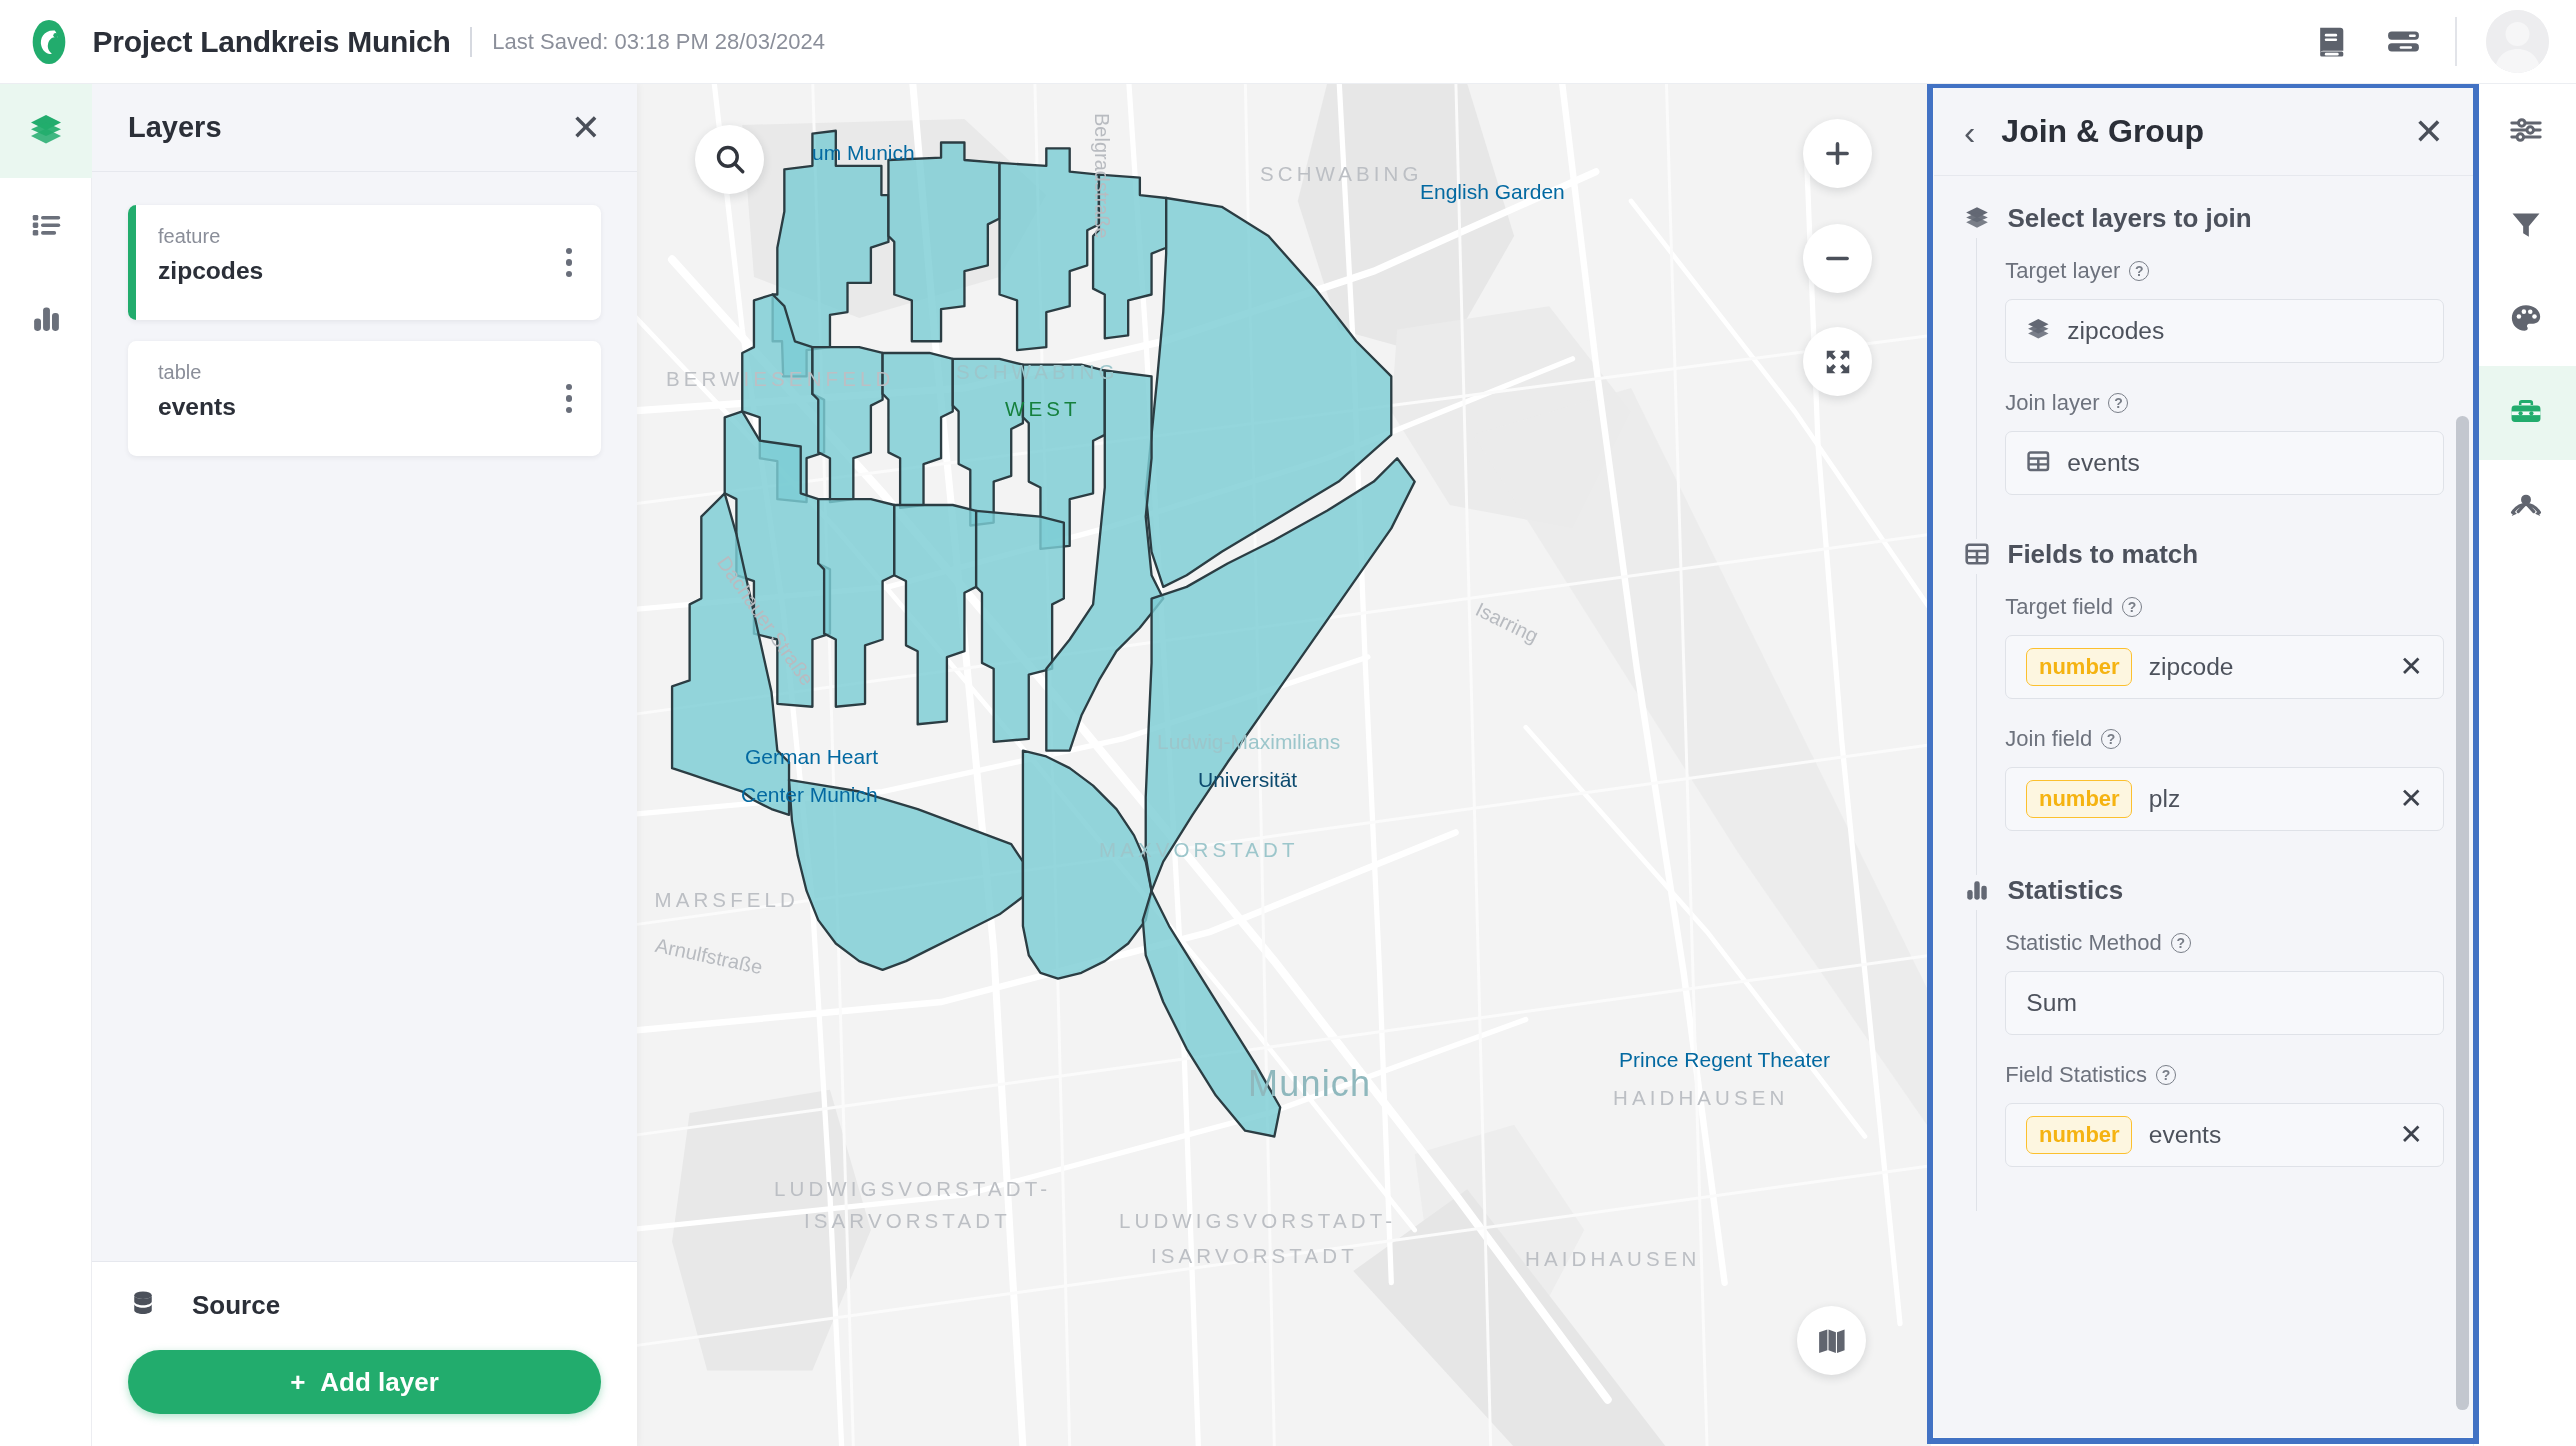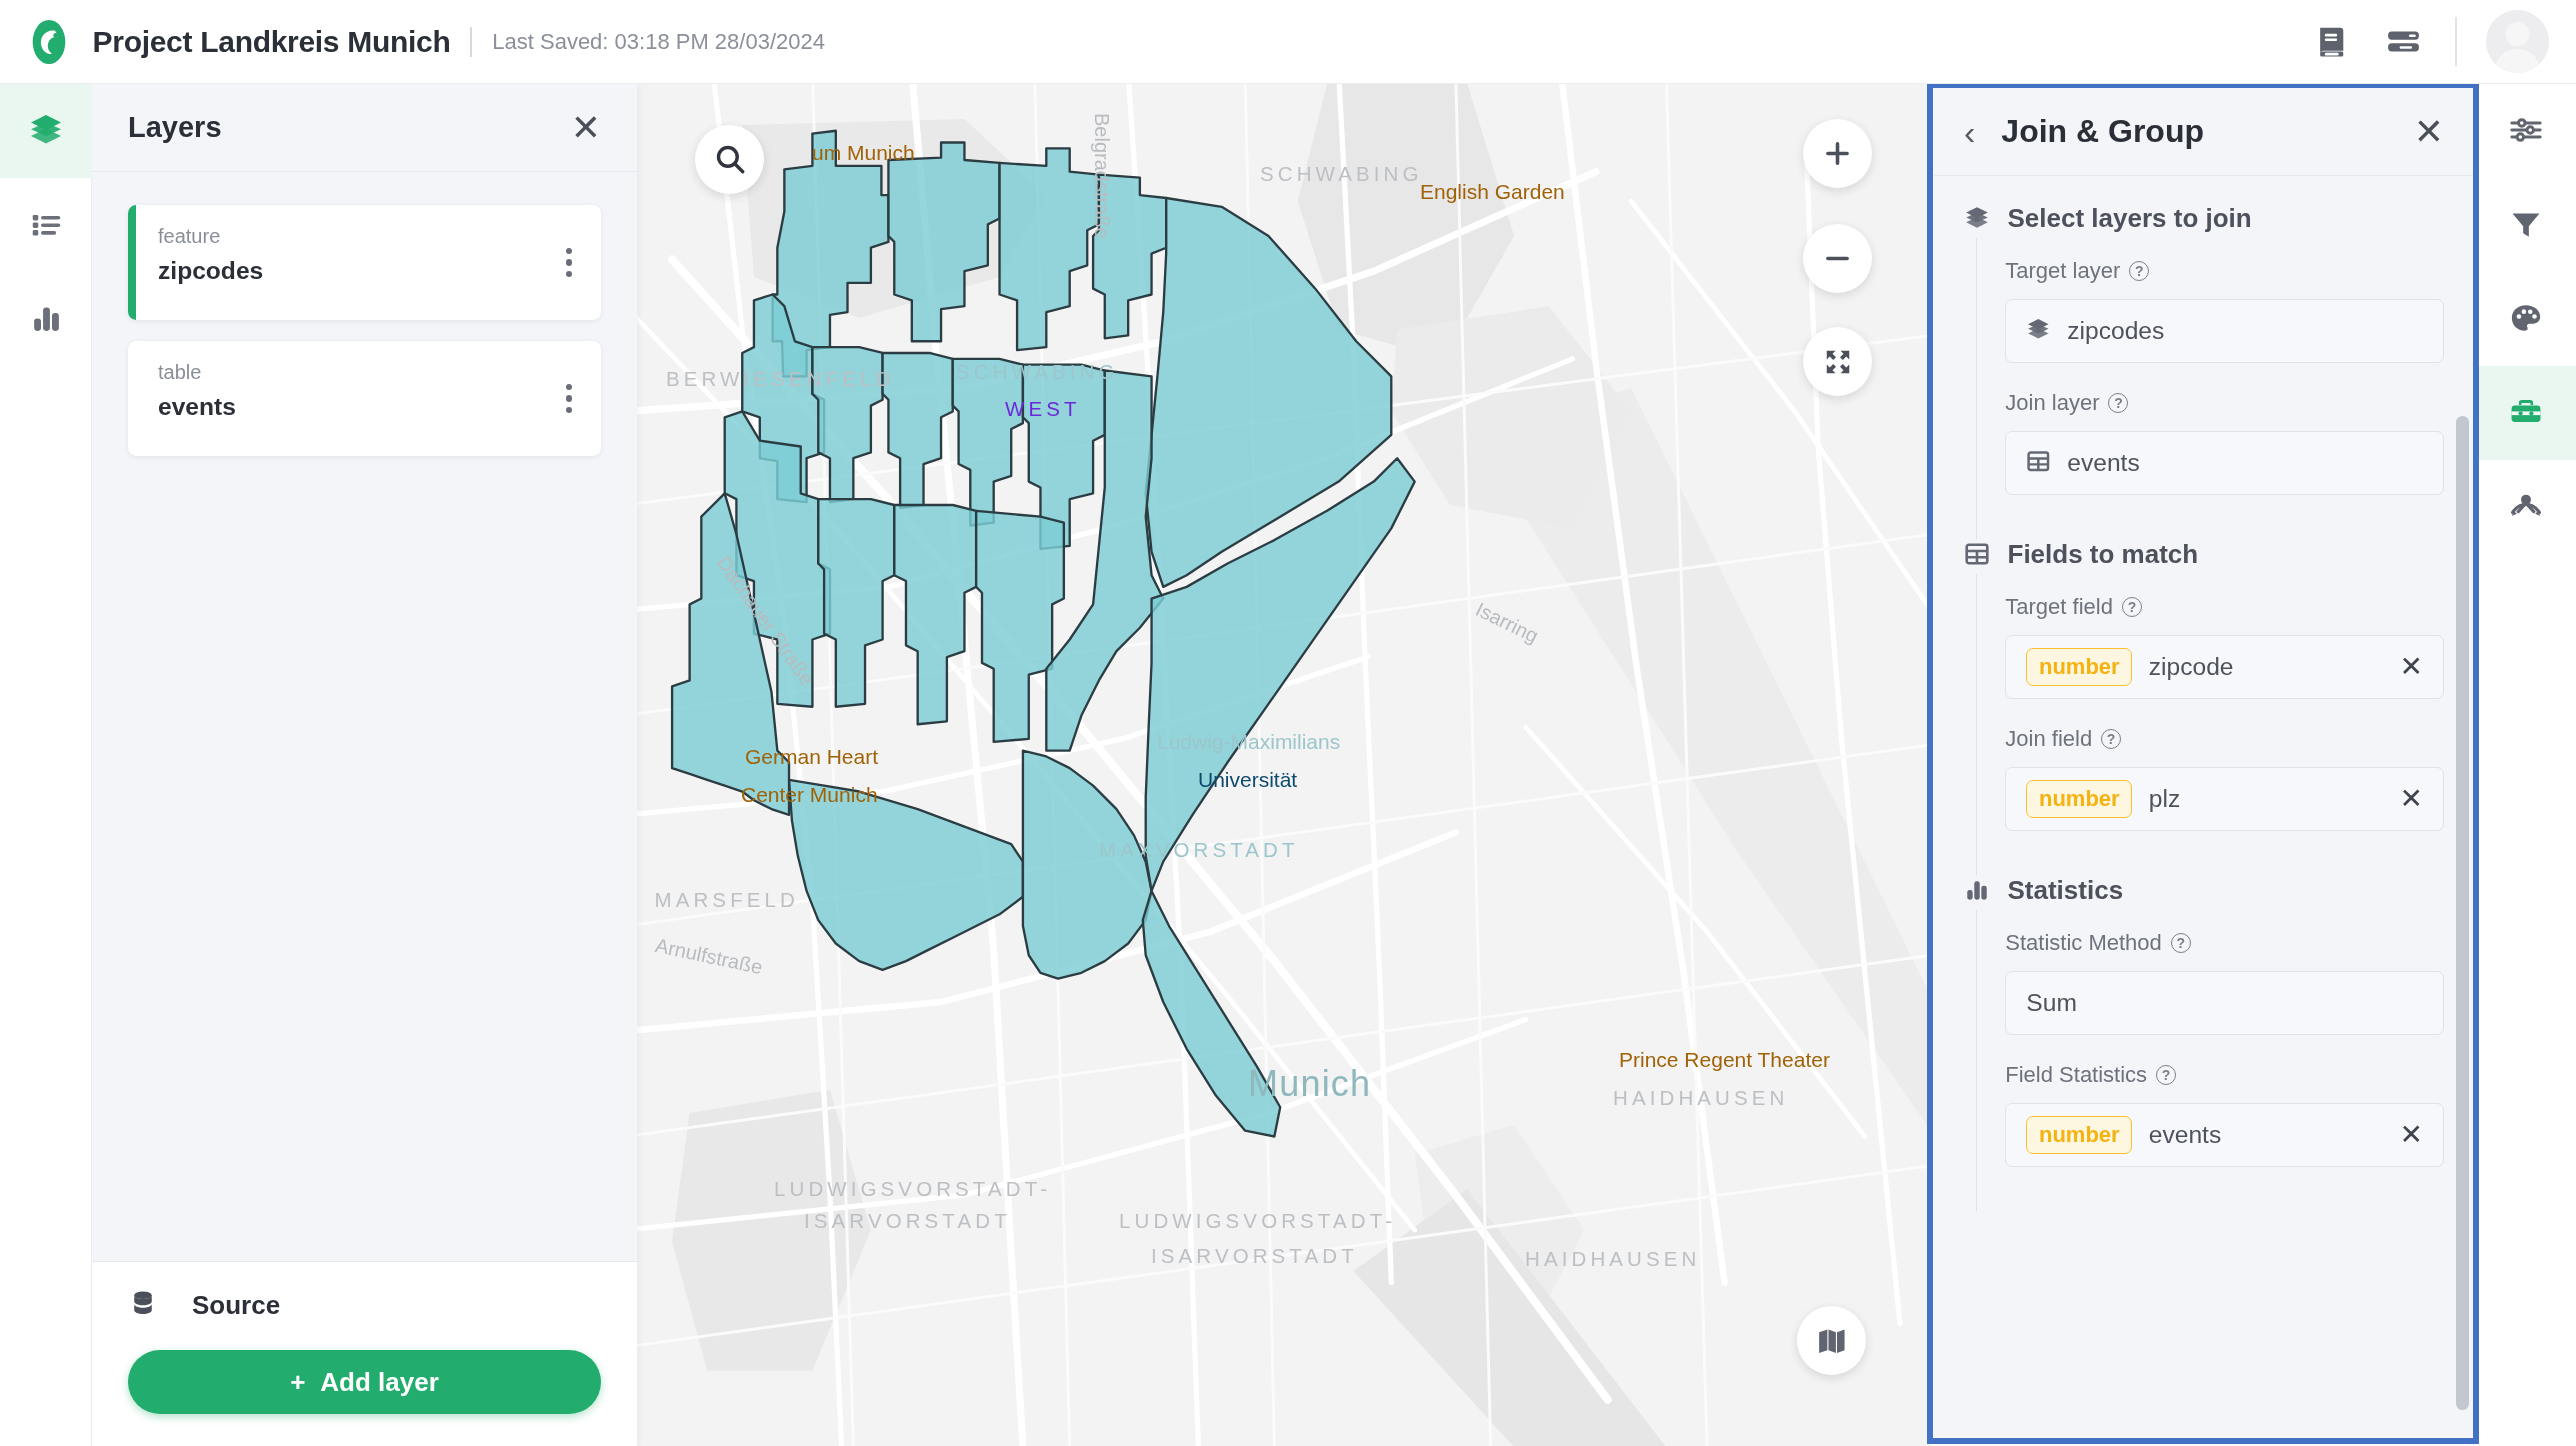--- a/index.html
+++ b/index.html
@@ -90,21 +90,21 @@
   #map {
     position: absolute; left: 637px; top: 84px; width: 1294px; height: 1363px;
     background: #f2f2f2; overflow: hidden;
   }
   #map svg.basemap { position: absolute; left: 0; top: 0; width: 1294px; height: 1363px; }
   .map-label {
     position: absolute; color: #b9bcc0; white-space: nowrap; pointer-events: none;
     font-family: "Liberation Sans", sans-serif;
   }
   .map-label.place { letter-spacing: 4.1px; font-size: 20.5px; color: #bcbfc4; }
-  .map-label.poi { font-size: 21px; color: #a16207; font-style: normal; }
+  .map-label.poi { font-size: 21px; color: #0369a1; font-style: normal; }
   .map-label.city { font-size: 36px; color: #8fb8bd; letter-spacing: 1.2px; }
   .map-label.street { font-size: 20px; color: #b8bbc0; }
   .map-ctrl {
     position: absolute; width: 69px; height: 69px; border-radius: 50%; background: #ffffff;
     display: flex; align-items: center; justify-content: center; cursor: pointer;
     box-shadow: 0 2.9px 9.4px rgba(35,40,52,0.14);
   }
 
   
   #right-rail {
@@ -378,21 +378,21 @@
         <path d="M880 1440 L910 1500 L960 1580 L1010 1660 L1060 1740 L1100 1810 L1090 1860 L1040 1850 L990 1790 L940 1710 L900 1630 L870 1550 L865 1490 Z" transform="translate(0,-60)"></path>
       </g>
     </svg>
 
     <div class="map-label poi" style="left:175px;  top:57px;">um Munich</div>
     <div class="map-label street" style="left:476px;  top:29px;  transform: rotate(90deg); transform-origin: left top;">Belgradstraße</div>
     <div class="map-label place" style="left:623px; top:78px;">SCHWABING</div>
     <div class="map-label poi" style="left:783px; top:96px;">English Garden</div>
     <div class="map-label place" style="left:29px;   top:283px;">BERWIESENFELD</div>
     <div class="map-label place" style="left:319px;  top:276px; color:#9cc6cb;">SCHWABING</div>
-    <div class="map-label place" style="left:368px;  top:313px; color:#6d28d9;">WEST</div>
+    <div class="map-label place" style="left:368px;  top:313px; color:#15803d;">WEST</div>
     <div class="map-label street" style="left:94px;  top:468px; transform: rotate(55deg); transform-origin: left top;">Dachauer Straße</div>
     <div class="map-label street" style="left:845px; top:514px; transform: rotate(26deg); transform-origin: left top;">Isarring</div>
     <div class="map-label poi" style="left:108px;  top:661px;">German Heart</div>
     <div class="map-label poi" style="left:104px;  top:699px;">Center Munich</div>
     <div class="map-label poi" style="left:520px;  top:646px; color:#9cc6cb;">Ludwig-Maximilians</div>
     <div class="map-label poi" style="left:561px;  top:684px; color:#0c4a6e;">Universität</div>
     <div class="map-label place" style="left:17.5px;   top:804px;">MARSFELD</div>
     <div class="map-label place" style="left:462px;  top:754px; color:#9cc6cb;">MAXVORSTADT</div>
     <div class="map-label street" style="left:20.5px;   top:850px; transform: rotate(12deg); transform-origin: left top;">Arnulfstraße</div>
     <div class="map-label city" style="left:611px; top:979px;">Munich</div>

